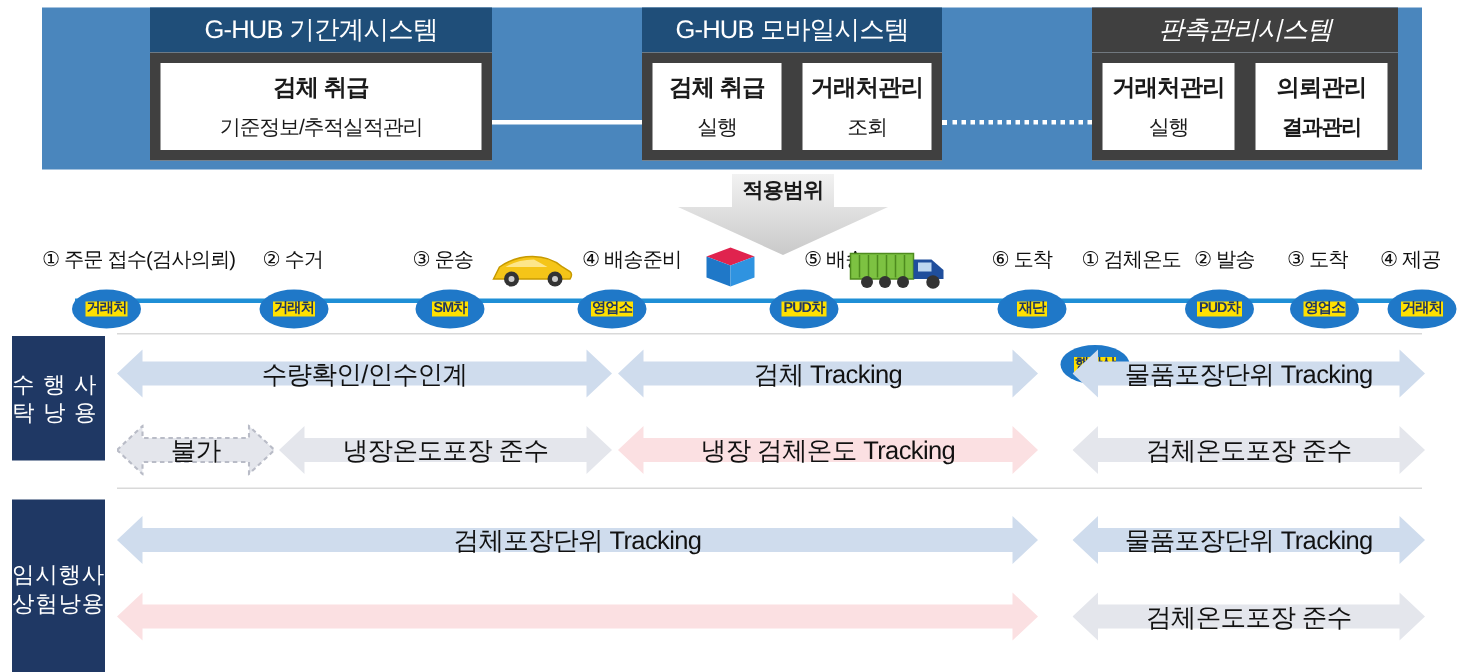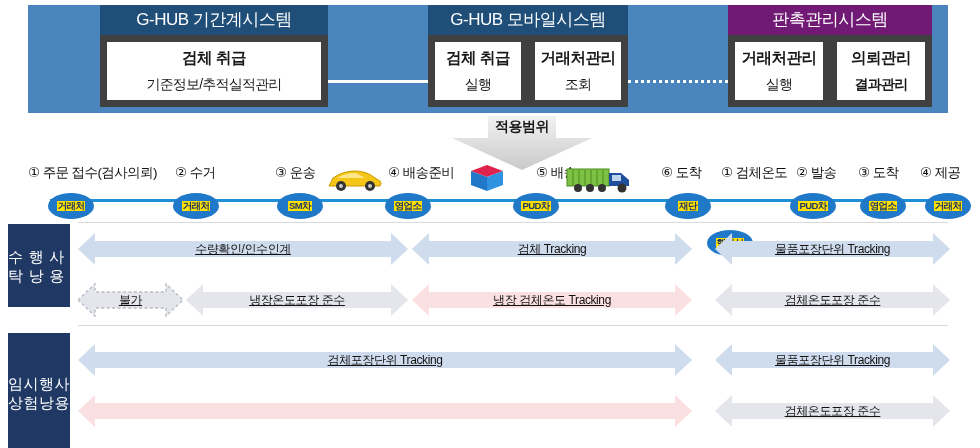--- a/index.html
+++ b/index.html
@@ -18,21 +18,21 @@
     position:absolute;left:28px;top:5px;width:920px;height:108px;
     background:#4a86bd;
   }
   .sysbox{position:absolute;top:0;}
   .sys-title{
     color:#ffffff;font-size:17px;font-weight:400;
     text-align:center;line-height:30px;height:30px;
     letter-spacing:-0.5px;white-space:nowrap;
   }
   .sys-title.navy{background:#1f4e79;}
-  .sys-title.gray{background:#701a75;}
+  .sys-title.gray{background:#404040;font-style:italic;}
   .sys-cells{display:flex;height:72px;}
   .sys-cell{
     background:#ffffff;border:7px solid #404040;
     display:flex;flex-direction:column;align-items:center;justify-content:center;
     box-sizing:border-box;
   }
   .sys-cell .l1{font-size:15.5px;font-weight:bold;letter-spacing:-0.5px;white-space:nowrap;}
   .sys-cell .l2{font-size:14px;font-weight:normal;letter-spacing:-0.8px;white-space:nowrap;margin-top:7px;}
   .sys-cell .l2.b{font-weight:bold;}
 
@@ -96,23 +96,22 @@
     display:flex;flex-direction:row;align-items:center;justify-content:center;
     font-size:15px;letter-spacing:-0.5px;line-height:19px;
   }
   #rl1{left:8px;top:224px;width:62px;height:83px;}
   #rl2{left:8px;top:333px;width:62px;height:120px;}
 
   
   .band{
     position:absolute;height:34px;
     display:flex;align-items:center;justify-content:center;
-    font-size:12px;letter-spacing:-0.4px;white-space:nowrap;
+    font-size:17px;letter-spacing:-0.4px;white-space:nowrap;
     color:#111;
-    text-decoration:underline;
   }
   .band .txt{position:relative;z-index:2;}
   .band svg{position:absolute;left:0;top:0;width:100%;height:100%;z-index:1;}
 
   .sep-line{position:absolute;left:78px;width:870px;height:1px;background:#d9d9d9;}
 </style>
 </head>
 <body>
 
 <div class="stage">

